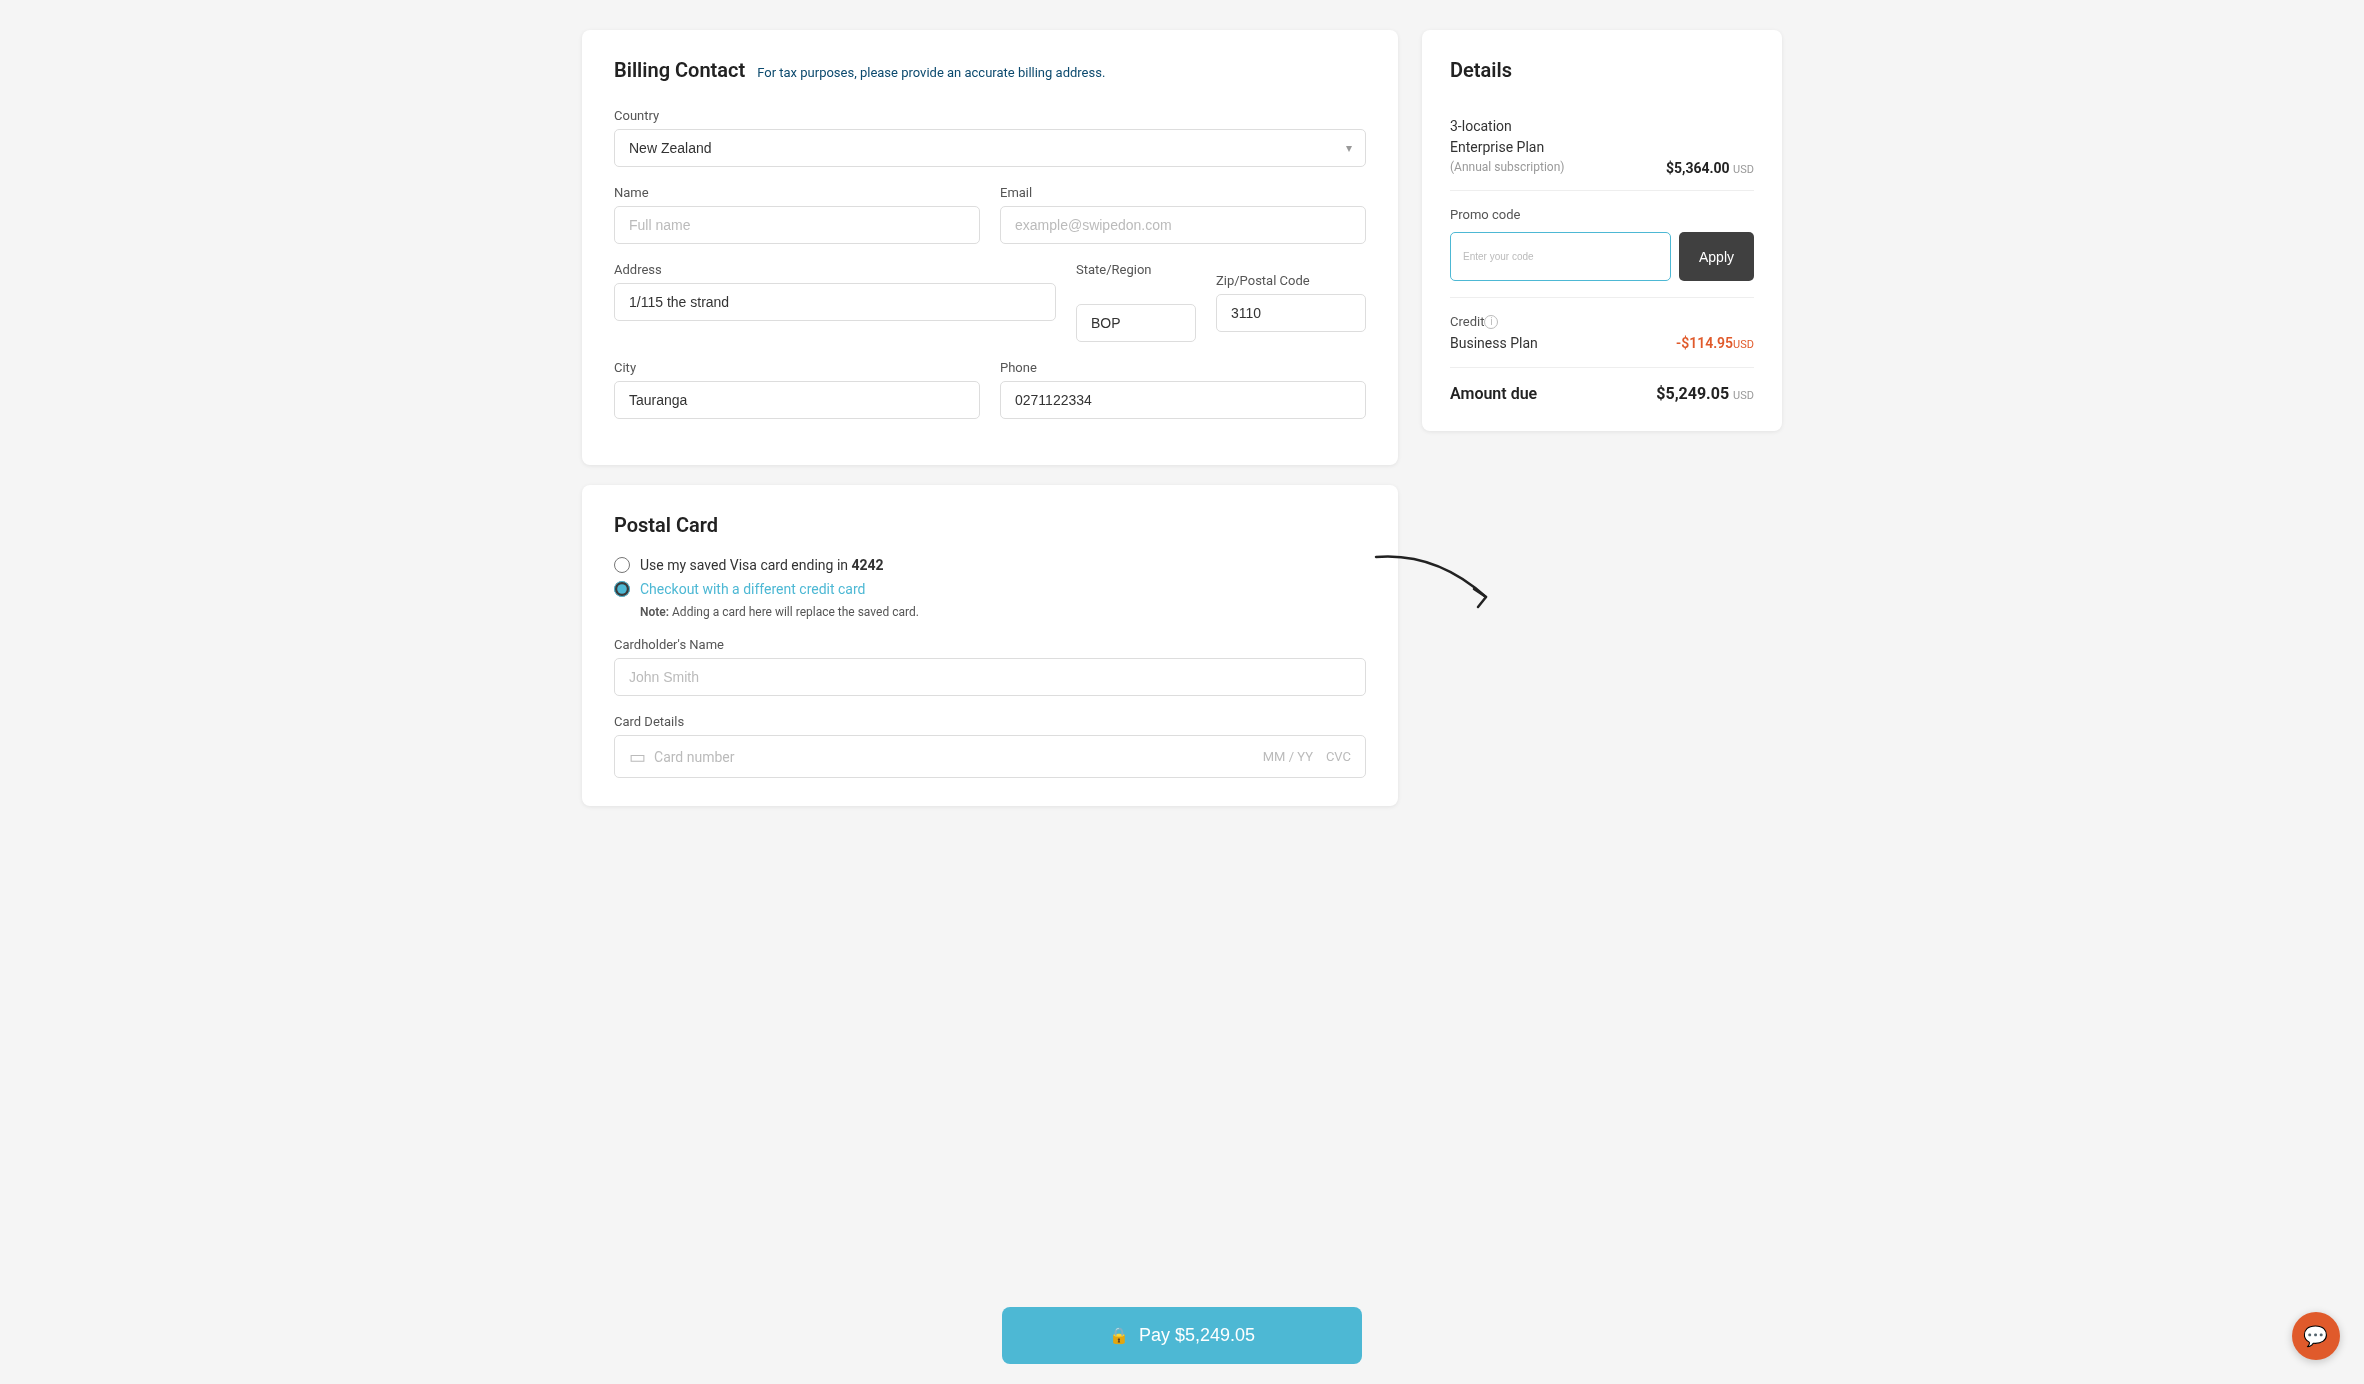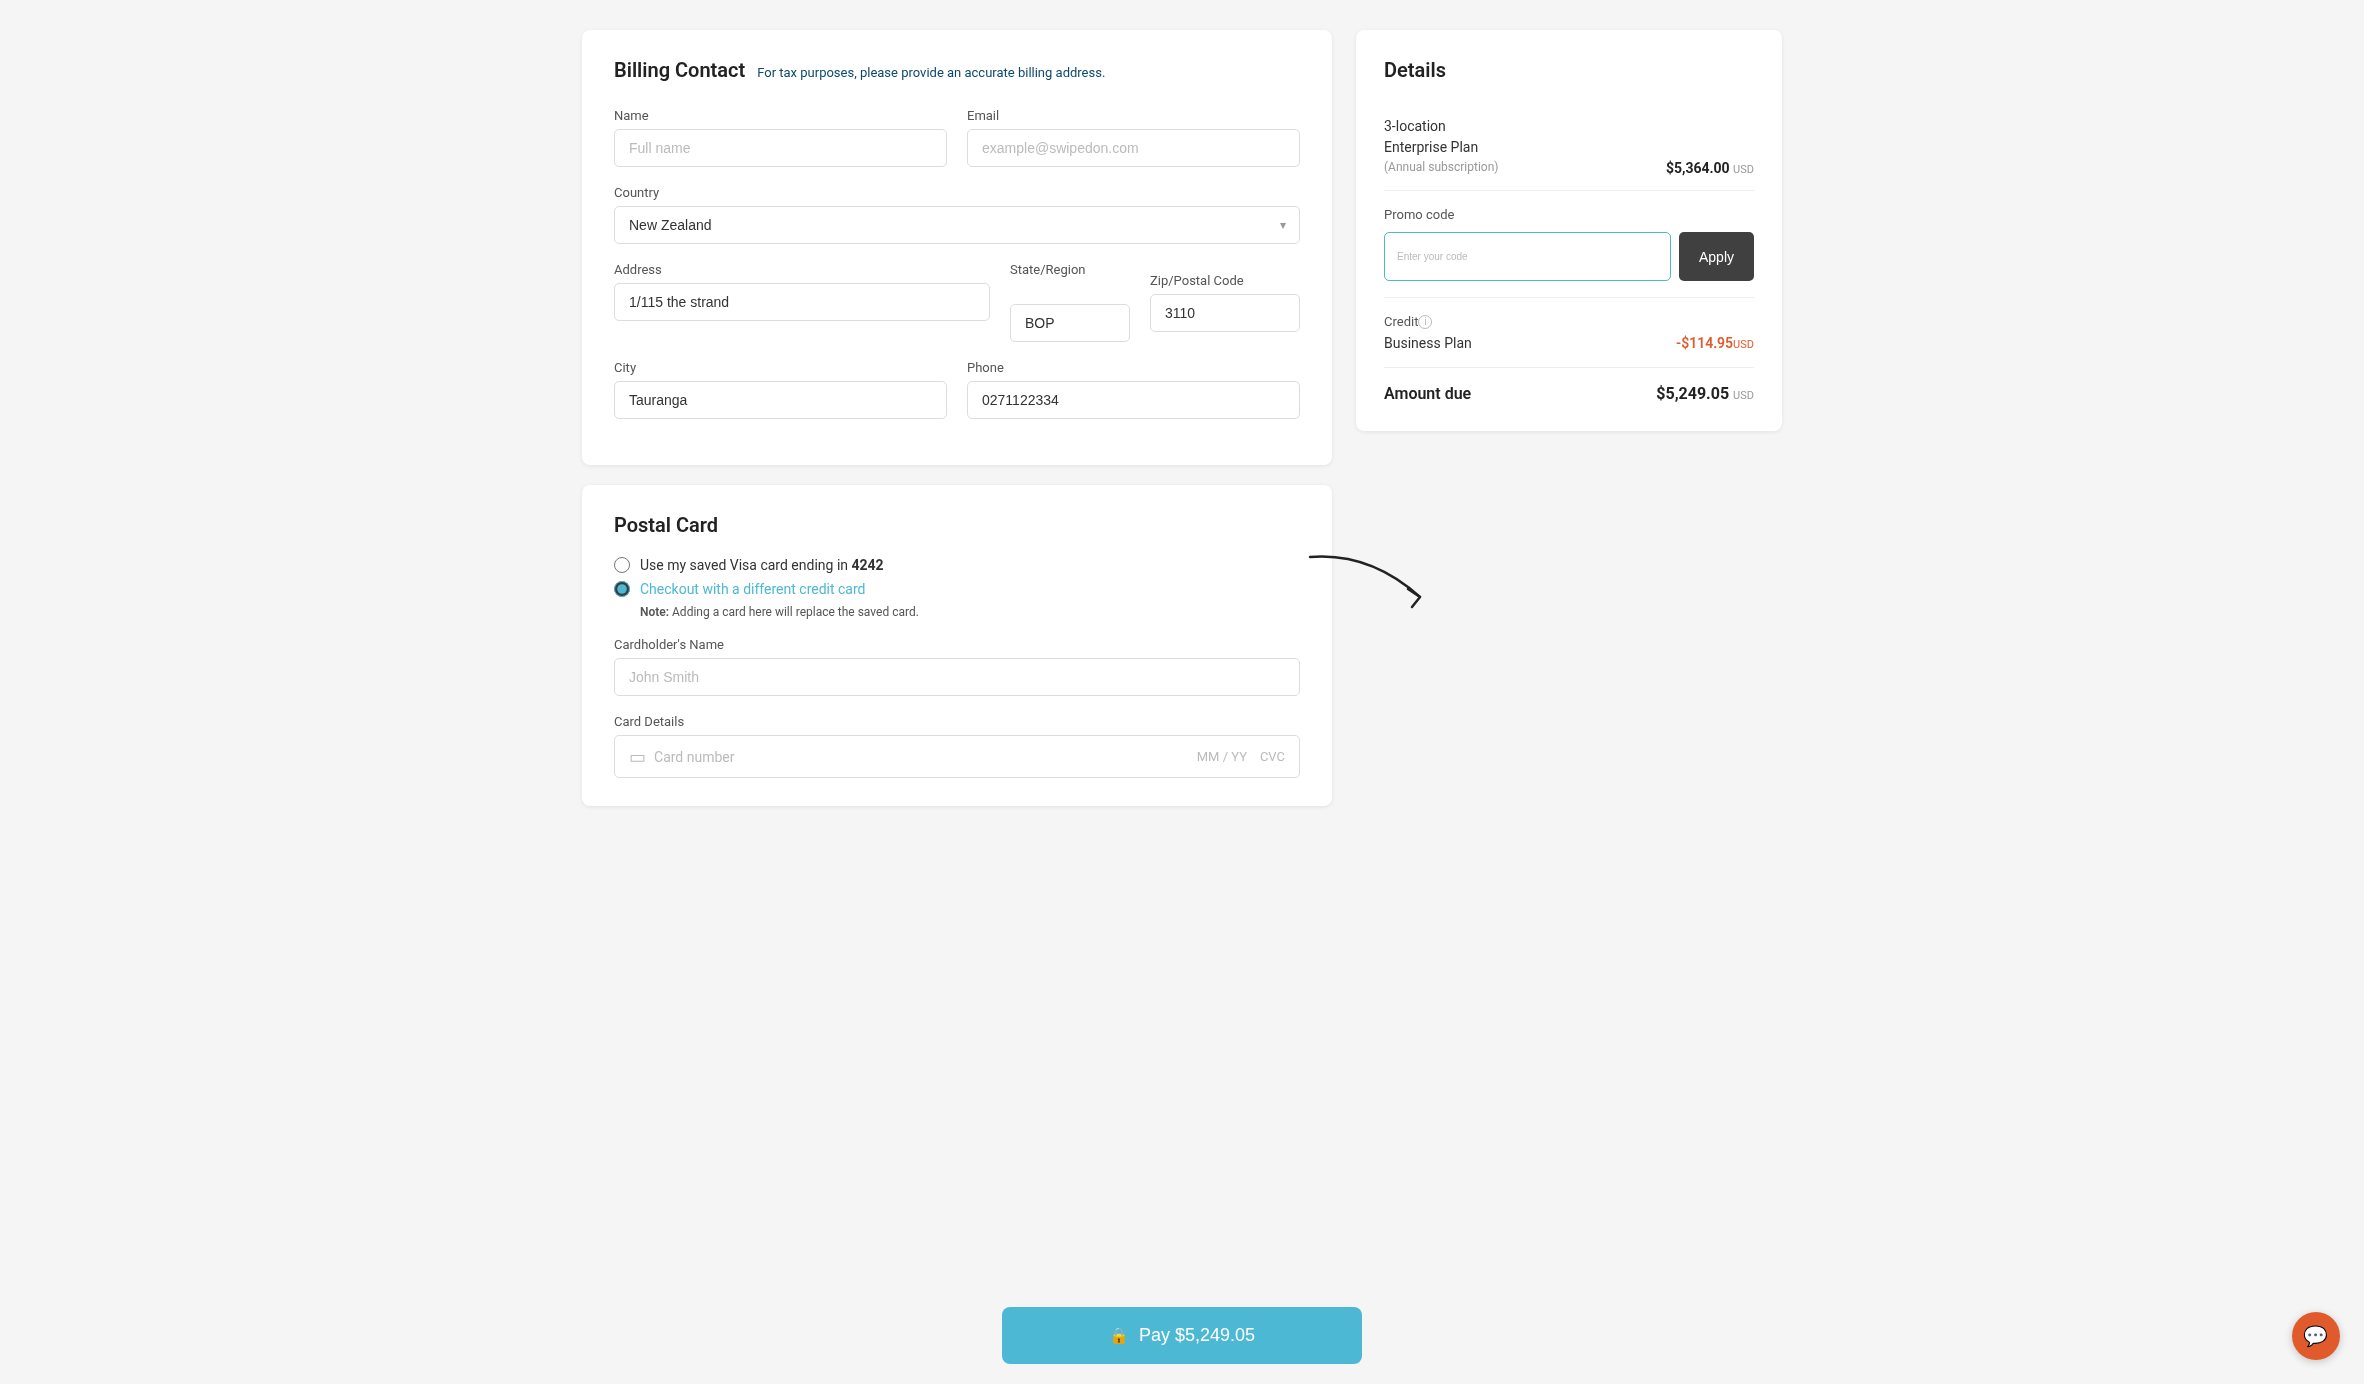--- a/index.html
+++ b/index.html
@@ -129,21 +129,21 @@
       color: #bbb;
       font-size: 14px;
     }
     .card-right-hint {
       margin-left: auto;
       color: #bbb;
       font-size: 13px;
     }
     
     .right-panel {
-      width: 426px;
+      width: 360px;
       min-width: 320px;
     }
     .details-card {
       background: #fff;
       border-radius: 8px;
       padding: 28px 28px;
       box-shadow: 0 1px 4px rgba(0,0,0,0.08);
     }
     .details-title {
       font-size: 20px;
@@ -341,50 +341,50 @@
 <body>
 
 <div class="page-container">
 
   <div class="left-panel">
 
     <div class="card">
       <div class="title-row">
         <span class="card-title">Billing Contact</span>
         <span class="card-subtitle">For tax purposes, please provide an accurate billing address.</span>
-      </div>
-
-      <div class="form-row">
-        <div class="form-group">
-          <label class="form-label">Name</label>
-          <input class="form-input" type="text" placeholder="Full name" style="">
-        </div>
-        <div class="form-group">
-          <label class="form-label">Email</label>
-          <input class="form-input" type="email" placeholder="example@swipedon.com" style="">
-        </div>
       </div>
 
       <div class="form-row">
         <div class="form-group">
           <label class="form-label">Country</label>
           <div class="select-wrapper">
             <select>
               <option>New Zealand</option>
               <option>Australia</option>
               <option>United States</option>
               <option>United Kingdom</option>
             </select>
             <span class="select-arrow">▾</span>
           </div>
         </div>
       </div>
 
       <div class="form-row">
         <div class="form-group">
+          <label class="form-label">Name</label>
+          <input class="form-input" type="text" placeholder="Full name" style="">
+        </div>
+        <div class="form-group">
+          <label class="form-label">Email</label>
+          <input class="form-input" type="email" placeholder="example@swipedon.com" style="">
+        </div>
+      </div>
+
+      <div class="form-row">
+        <div class="form-group">
           <label class="form-label">Address</label>
           <input class="form-input" type="text" value="1/115 the strand" style="">
         </div>
         <div class="form-group" style="max-width: 120px; gap: 21px;">
           <label class="form-label">State/Region</label>
           <input class="form-input" type="text" value="BOP" style="">
         </div>
         <div class="form-group" style="max-width: 150px; justify-content: center;">
           <label class="form-label">Zip/Postal Code</label>
           <input class="form-input" type="text" value="3110" style="">

